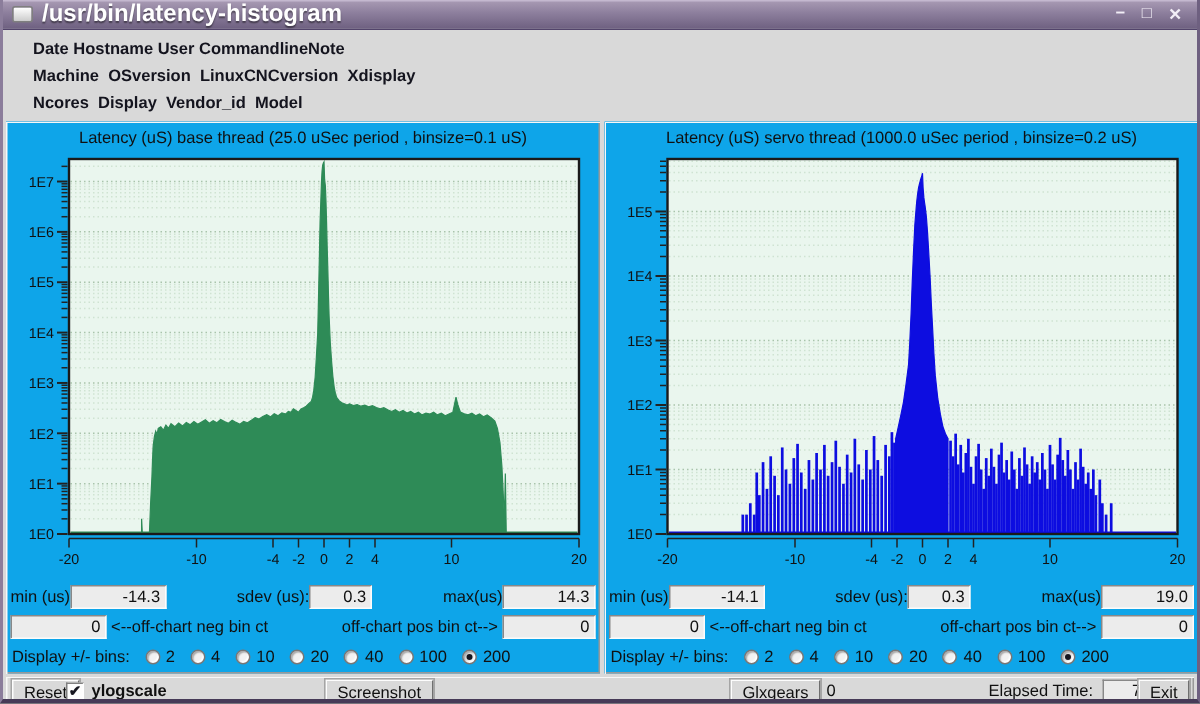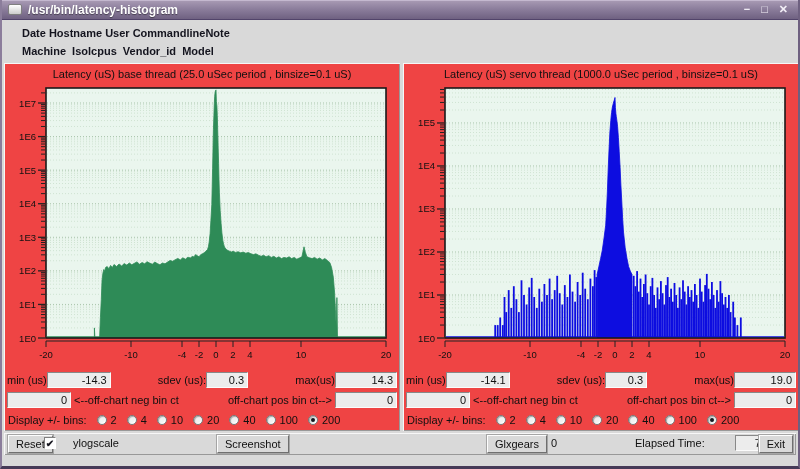--- a/index.html
+++ b/index.html
@@ -5,28 +5,28 @@
   * { margin:0; padding:0; box-sizing:border-box; }
   html,body { width:800px; height:469px; font-family:"Liberation Sans", sans-serif; background:#4a4a4a; }
   .window { position:relative; width:800px; height:469px; background:#d9d9d9;
             border-left:2px solid #8b7d9b; border-right:2px solid #6e6080;
             border-bottom:3px solid #463a57; overflow:hidden; }
   .titlebar { height:20px; display:flex; align-items:center; gap:6px; padding:0 6px;
               background:linear-gradient(#aa9cb5 0%, #8d7f9d 45%, #6f6181 100%);
               border-bottom:1px solid #52446a; box-shadow:inset 0 1px 0 #c4b8cf; }
   .titlebar-icon { width:14px; height:11px; background:linear-gradient(#ffffff,#cccccc);
                    border:1px solid #7f7f7f; border-radius:2px; flex:0 0 auto; }
-  .titlebar-title { color:#ffffff; font-weight:bold; font-size:12px; text-shadow:0 1px 1px rgba(0,0,0,.45); }
+  .titlebar-title { color:#ffffff; font-weight:bold; font-size:16px; text-shadow:0 1px 1px rgba(0,0,0,.45); }
   .titlebar-controls { margin-left:auto; display:flex; gap:11px; color:#f2eef6; font-weight:bold;
                        font-size:11px; padding-right:4px; }
   .titlebar-controls span { cursor:default; }
   .header { padding:4px 8px 2px; }
   .header div { font-weight:bold; font-size:11px; color:#14141e; line-height:18px; white-space:pre;margin-left:12px; }
   .charts-row { display:flex; gap:3px; padding:1px 2px 0; }
-  .col { flex:1; background:#ef4444; box-shadow:inset 1px 1px 0 #f7f7f7, inset -1px -1px 0 #989898; padding:1px 0 2px; }
+  .col { flex:1; background:#0ea5e9; box-shadow:inset 1px 1px 0 #f7f7f7, inset -1px -1px 0 #989898; padding:1px 0 2px; }
   .chart-title { text-align:center; font-size:11px; color:#101010; padding:4px 0 1px; height:18px; }
   svg.plot-svg { display:block; margin:0 auto; }
   .stats-row { display:flex; align-items:center; font-size:11px; height:20px; padding:0 3px; color:#101010; }
   .entry { display:inline-block; background:#ececec; border-top:1px solid #888888; border-left:1px solid #888888;
            border-bottom:1px solid #fcfcfc; border-right:1px solid #fcfcfc;
            text-align:right; padding:1px 3px 0; height:16px; font-size:11px; color:#101010; }
   .lbl { white-space:pre; }
   .grow { flex:1; }
   .w64{width:64px} .w60{width:42px} .w62{width:62px}
   .bins-row { display:flex; align-items:center; font-size:11px; height:19px; padding-left:4px; color:#101010; }
@@ -56,21 +56,22 @@
     <span class="titlebar-title">/usr/bin/latency-histogram</span>
     <span class="titlebar-controls">
       <span>−</span>
       <span>□</span>
       <span>✕</span>
     </span>
   </div>
 
   <div class="header">
     <div>Date Hostname User CommandlineNote</div>
-    <div>Machine  Isolcpus  Vendor_id  Model</div>
+    <div>Machine  OSversion  LinuxCNCversion  Xdisplay</div>
+    <div>Ncores  Display  Vendor_id  Model</div>
   </div>
 
   <div class="charts-row">
 
     <section class="col">
       <div class="chart-title">Latency (uS) base thread (25.0 uSec period , binsize=0.1 uS)</div>
       <svg class="plot-svg" width="396" height="288">
           <rect x="42" y="6" width="340" height="250" fill="#eaf6ee"></rect>
           <line x1="43" x2="381" y1="245.894467312327" y2="245.894467312327" stroke="#cfe3d2" stroke-width="1" stroke-dasharray="1 2"></line>
           <line x1="43" x2="381" y1="239.98310964022642" y2="239.98310964022642" stroke="#cfe3d2" stroke-width="1" stroke-dasharray="1 2"></line>
@@ -278,21 +279,21 @@
             </span>
             <span class="radio">
               <span class="radio-dot checked"></span>
               <span>200</span>
             </span>
           </span>
       </div>
     </section>
 
     <section class="col">
-      <div class="chart-title">Latency (uS) servo thread (1000.0 uSec period , binsize=0.1 uS)</div>
+      <div class="chart-title">Latency (uS) servo thread (1000.0 uSec period , binsize=0.2 uS)</div>
       <svg class="plot-svg" width="396" height="288">
           <rect x="42" y="6" width="340" height="250" fill="#eaf6ee"></rect>
           <line x1="43" x2="381" y1="243.05339400423148" y2="243.05339400423148" stroke="#cfe3d2" stroke-width="1" stroke-dasharray="1 2"></line>
           <line x1="43" x2="381" y1="235.4801149850952" y2="235.4801149850952" stroke="#cfe3d2" stroke-width="1" stroke-dasharray="1 2"></line>
           <line x1="43" x2="381" y1="230.10678800846296" y2="230.10678800846296" stroke="#cfe3d2" stroke-width="1" stroke-dasharray="1 2"></line>
           <line x1="43" x2="381" y1="225.9389118049879" y2="225.9389118049879" stroke="#cfe3d2" stroke-width="1" stroke-dasharray="1 2"></line>
           <line x1="43" x2="381" y1="222.5335089893267" y2="222.5335089893267" stroke="#cfe3d2" stroke-width="1" stroke-dasharray="1 2"></line>
           <line x1="43" x2="381" y1="219.65428193383877" y2="219.65428193383877" stroke="#cfe3d2" stroke-width="1" stroke-dasharray="1 2"></line>
           <line x1="43" x2="381" y1="217.16018201269443" y2="217.16018201269443" stroke="#cfe3d2" stroke-width="1" stroke-dasharray="1 2"></line>
           <line x1="43" x2="381" y1="214.96022997019043" y2="214.96022997019043" stroke="#cfe3d2" stroke-width="1" stroke-dasharray="1 2"></line>
@@ -571,21 +572,21 @@
               <span>200</span>
             </span>
           </span>
       </div>
     </section>
   </div>
 
   <div class="bottom-bar">
     <span class="btn" style="left:4px;">Reset</span>
     <span class="checkbox" style="left:40px; top:4px;" id="ylog-check">✔</span>
-    <span class="bar-text" style="left:69px;">ylogscale</span>
+    <span class="bar-text" style="left:57px;font-weight:bold;">ylogscale</span>
     <span class="btn" style="left:213px;">Screenshot</span>
     <span class="btn" style="left:483px;">Glxgears</span>
     <span class="bar-text" style="left:547px;">0</span>
-    <span class="bar-text" style="left:631px;">Elapsed Time:</span>
+    <span class="bar-text" style="left:655px;">Elapsed Time:</span>
     <span class="entry" style="position:absolute; left:731px; top:2px; width:42px;">764</span>
     <span class="btn" style="right:3px;">Exit</span>
   </div>
 </div>
 
 </body></html>

